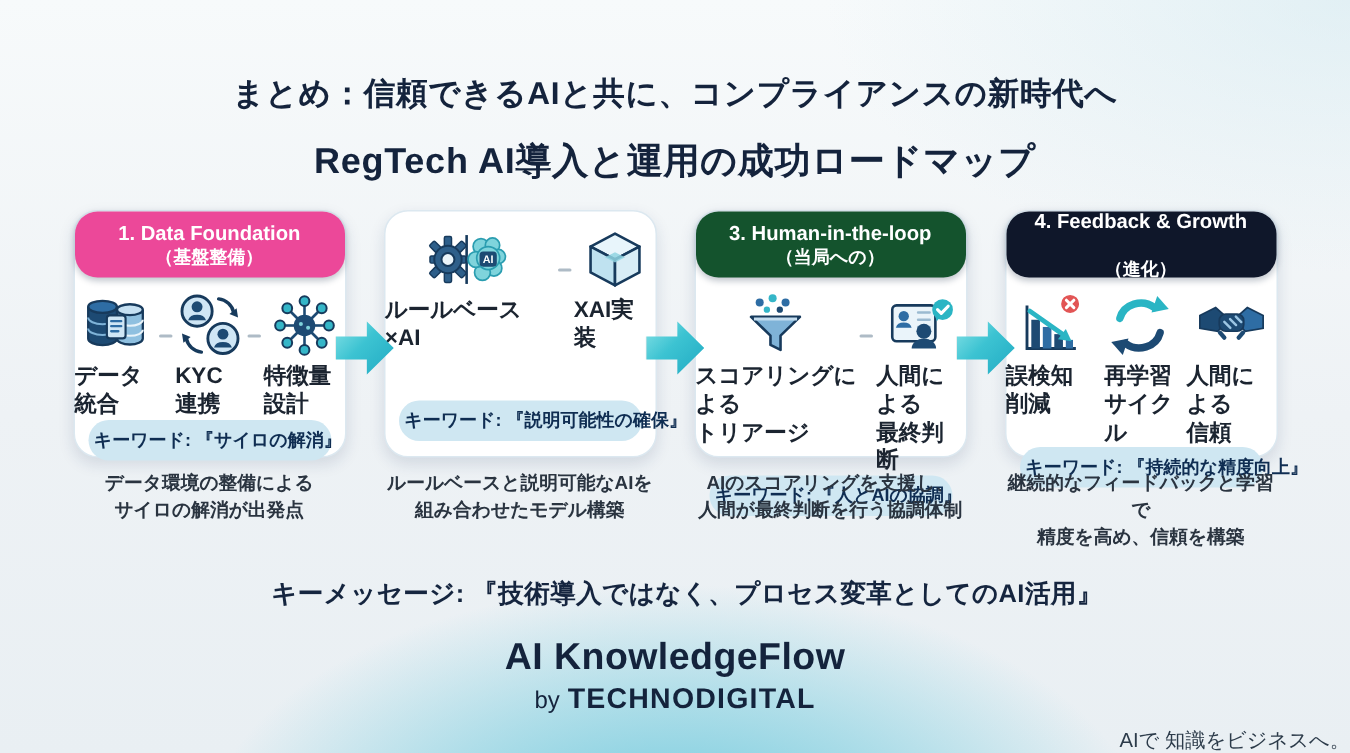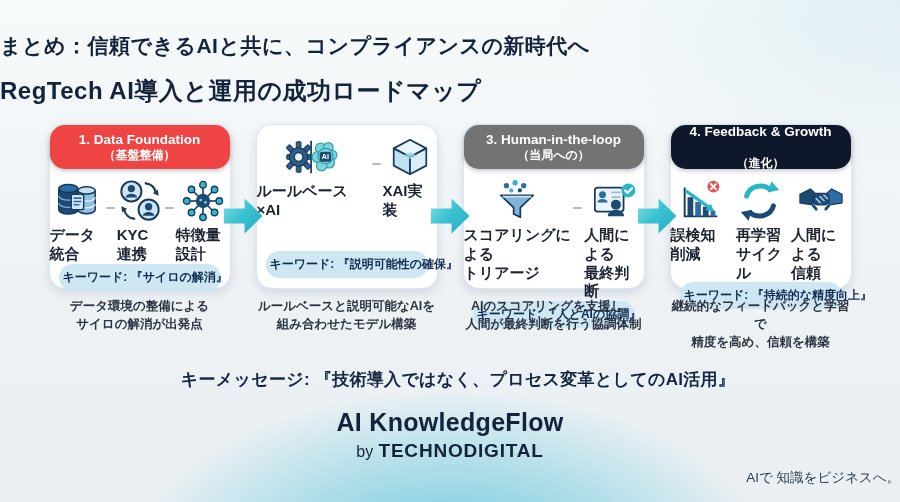--- a/index.html
+++ b/index.html
@@ -8,21 +8,21 @@
     font-family:"Liberation Sans","DejaVu Sans",sans-serif;
     color:#15253f;
   }
   .slide {
     position:relative; width:900px; height:502px;
     background:
       radial-gradient(ellipse 420px 230px at 50% 112%, rgba(98,198,218,0.95) 0%, rgba(126,207,224,0.55) 42%, rgba(244,248,250,0) 75%),
       radial-gradient(ellipse 500px 260px at 100% 0%, rgba(205,230,238,0.5) 0%, rgba(244,248,250,0) 70%),
       linear-gradient(180deg,#f7fafb 0%, #eef2f5 55%, #e9eff3 100%);
   }
-  .titles { padding-top:32px; }
+  .titles { padding-top:48px; text-align:center; }
   .title { font-size:21px; font-weight:bold; color:#14233c; letter-spacing:0.5px; }
   .subtitle { margin-top:15px; font-size:24px; font-weight:bold; color:#14233c; letter-spacing:0.5px; }
 
   .roadmap { display:flex; justify-content:center; align-items:flex-start; margin-top:17px; padding:0 46px; }
   .stage { width:182px; display:flex; flex-direction:column; }
   .card {
     width:182px; height:165px; background:#ffffff; border-radius:16px;
     border:1px solid #dce8f0;
     box-shadow:0 4px 10px rgba(20,50,90,0.13);
     display:flex; flex-direction:column; overflow:visible;
@@ -76,21 +76,21 @@
 
   <div class="titles">
     <div class="title">まとめ：信頼できるAIと共に、コンプライアンスの新時代へ</div>
     <div class="subtitle">RegTech AI導入と運用の成功ロードマップ</div>
   </div>
 
   <div class="roadmap">
 
     <div class="stage">
       <div class="card">
-        <div class="card-header" style="background: #ef4444;">
+        <div class="card-header" style="background: #ec4899;">
           <div class="h-en">1. Data Foundation</div>
           <div class="h-ja">（基盤整備）</div>
         </div>
         <div class="icons-row">
           <div class="item">
             <div class="icon">
               <svg width="46" height="46" viewBox="0 0 48 48">
                 <path d="M25 13v20c0 2.3 4 4.2 9 4.2s9-1.9 9-4.2V13" fill="#8fc0e0" stroke="#173a5c" stroke-width="1.6"></path>
                 <path d="M25 20c0 2.3 4 4.2 9 4.2s9-1.9 9-4.2M25 27c0 2.3 4 4.2 9 4.2s9-1.9 9-4.2" fill="none" stroke="#e8f3fa" stroke-width="1.4"></path>
                 <ellipse cx="34" cy="13" rx="9" ry="3.8" fill="#c5e0f2" stroke="#173a5c" stroke-width="1.6"></ellipse>
@@ -215,21 +215,21 @@
       <div class="caption">ルールベースと説明可能なAIを
 組み合わせたモデル構築</div>
     </div>
 
     <div class="arrow-slot">
       <div class="arrow-shape" style="background: linear-gradient(135deg, rgb(140, 228, 232) 0%, rgb(60, 195, 210) 45%, rgb(31, 169, 194) 100%);"></div>
     </div>
 
     <div class="stage">
       <div class="card">
-        <div class="card-header" style="background: #737373;">
+        <div class="card-header" style="background: #14532d;">
           <div class="h-en">3. Human-in-the-loop</div>
           <div class="h-ja">（当局への）</div>
         </div>
         <div class="icons-row">
           <div class="item">
             <div class="icon">
               <svg width="46" height="46" viewBox="0 0 48 48">
                 <circle cx="13" cy="8" r="2.8" fill="#2e6da4"></circle>
                 <circle cx="22" cy="5" r="2.8" fill="#35b6c8"></circle>
                 <circle cx="31" cy="8" r="2.8" fill="#2e6da4"></circle>

